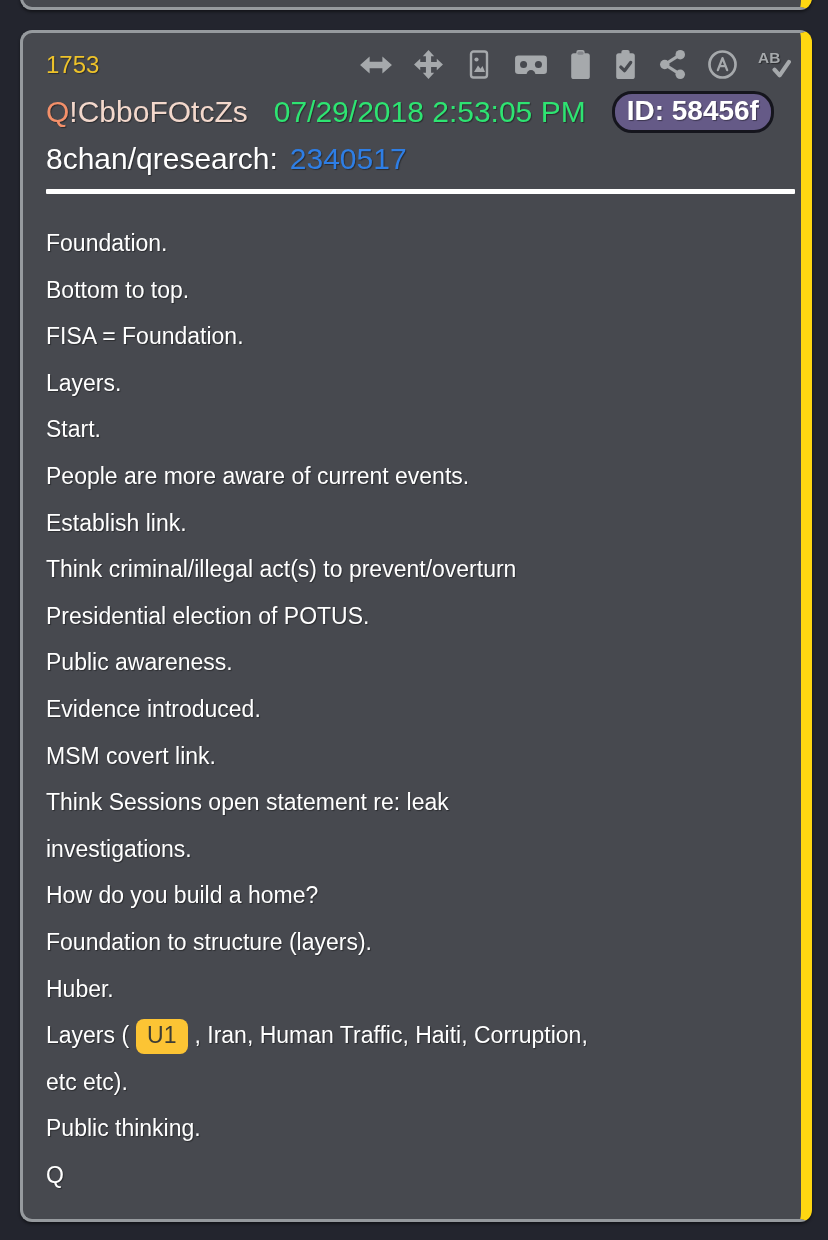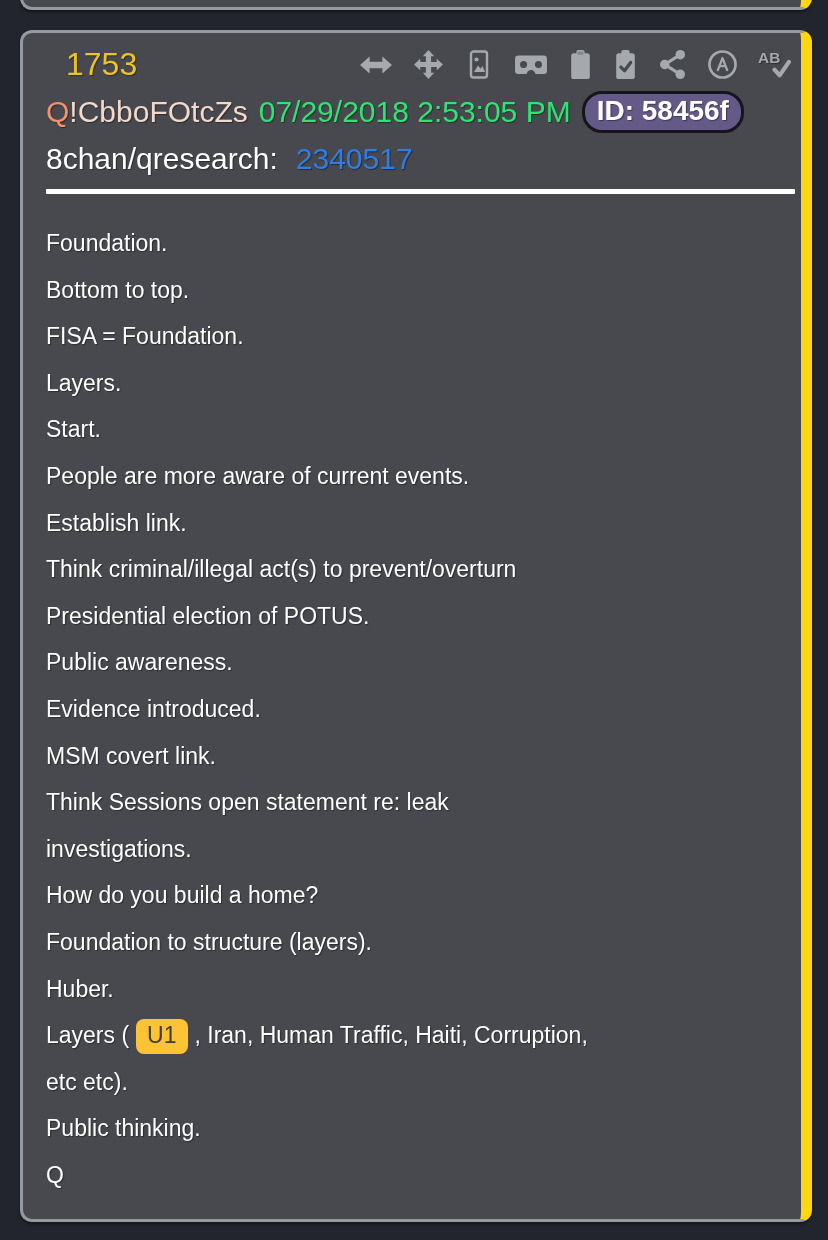--- a/index.html
+++ b/index.html
@@ -6,30 +6,30 @@
   .page{position:relative;width:828px;height:1240px;background:#23252e;overflow:hidden;
         font-family:"Liberation Sans",sans-serif;}
   .prev-card{position:absolute;left:20px;top:-30px;width:792px;height:40px;box-sizing:border-box;
         background:#47494f;border:3px solid #969a9e;border-right:11px solid var(--stripe,#ffd711);
         border-radius:12px;box-shadow:0 2px 3px rgba(0,0,0,.45);}
   .card{position:absolute;left:20px;top:30px;width:792px;height:1192px;box-sizing:border-box;
         background:#47494f;border:3px solid #969a9e;border-right:11px solid var(--stripe,#ffd711);
         border-radius:12px;box-shadow:0 2px 3px rgba(0,0,0,.45);
         padding:8px 6px 0 23px;color:#fff;text-shadow:1px 1px 1px rgba(0,0,0,.4);}
   .row1{display:flex;justify-content:space-between;align-items:center;height:47px;}
-  .post-num{font-size:32px;color:var(--gold,#eec32a);margin-left:20px;}
+  .post-num{font-size:24px;color:var(--gold,#eec32a);}
   .toolbar{display:flex;align-items:center;gap:20px;padding-right:4px;}
   .toolbar .tool{display:flex;align-items:center;justify-content:center;cursor:pointer;}
   .toolbar svg{display:block;}
-  .row2{height:47px;display:flex;align-items:center;gap:11px;font-size:30px;}
+  .row2{height:47px;display:flex;align-items:center;gap:26px;font-size:30px;}
   .q{color:#f4906a;} .trip{color:#f3d8cc;}
   .date{color:var(--timestamp,#2ee472);}
   .idbadge{background:var(--id-badge,#655a87);border:3px solid #15151d;border-radius:20px;
         color:#fff;font-weight:bold;font-size:28px;padding:1px 12px 3px;line-height:normal;}
-  .row3{height:47px;display:flex;align-items:center;gap:18px;font-size:30px;color:#fff;text-align:center;}
+  .row3{height:47px;display:flex;align-items:center;gap:12px;font-size:30px;color:#fff;text-align:center;}
   .srclink{color:var(--link,#2e7ee5);text-decoration:none;cursor:pointer;}
   .divider{height:5px;background:#ffffff;margin-top:7px;border-radius:1px;}
   .body{margin-top:26px;font-size:23px;color:#fff;}
   .line{height:46.6px;line-height:46.6px;white-space:nowrap;}
   .u1{display:inline-block;background:var(--highlight,#fcc434);color:#3c3c34;font-weight:normal;
         border-radius:8px;padding:3px 11px 5px;margin:0 7px;line-height:normal;text-shadow:none;cursor:pointer;}
 </style>
 </head>
 <body>
 

